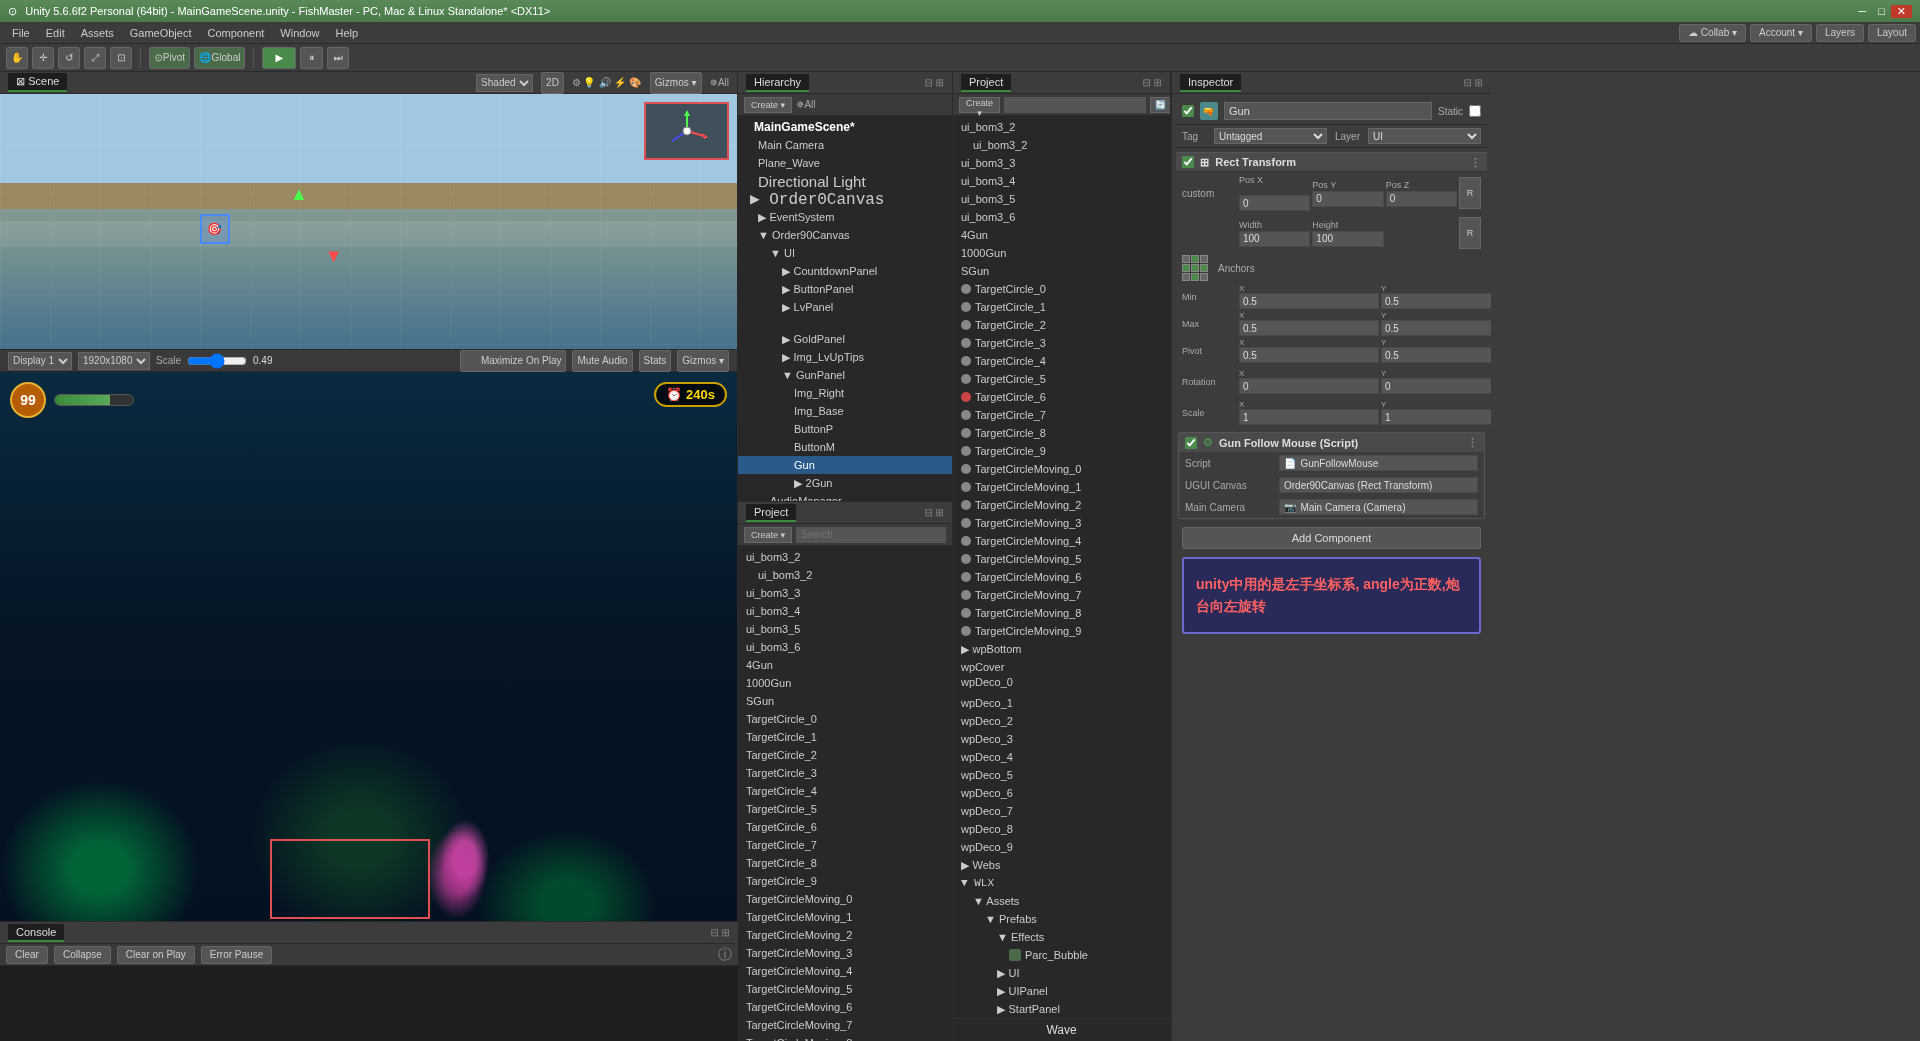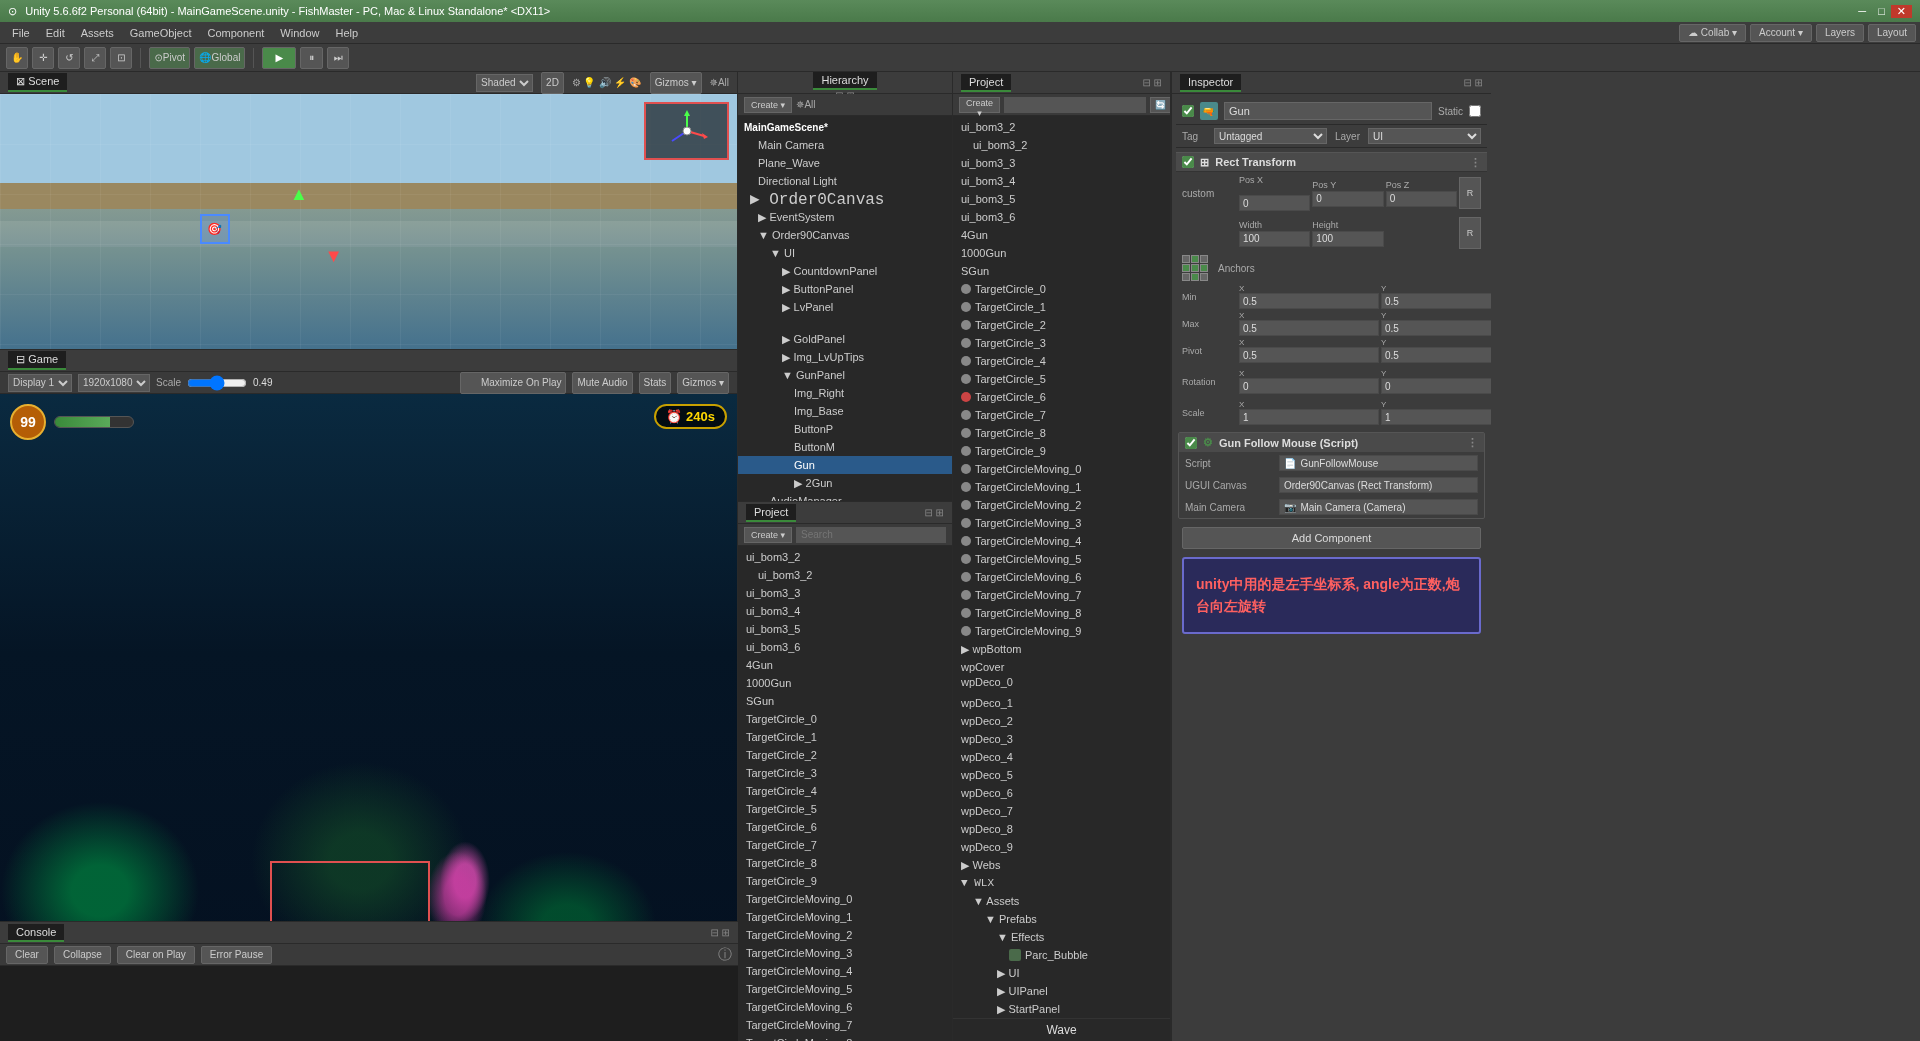--- a/index.html
+++ b/index.html
@@ -195,21 +195,20 @@
       overflow: hidden;
     }
     #hierarchy-header {
       height: 22px;
       background: #3c3c3c;
       display: flex;
       align-items: center;
       padding: 0 8px;
       font-size: 11px;
       border-bottom: 1px solid #2a2a2a;
-      flex-direction: column;
     }
     #hierarchy-toolbar {
       height: 22px;
       background: #3a3a3a;
       display: flex;
       align-items: center;
       padding: 0 6px;
       border-bottom: 1px solid #2a2a2a;
       font-size: 10px;
     }
@@ -442,27 +441,20 @@
             <line x1="30" y1="25" x2="47" y2="30" stroke="#ff4a4a" stroke-width="2"></line>
             <polygon points="51,31 45,27 47,33" fill="#ff4a4a"></polygon>
             <line x1="30" y1="25" x2="15" y2="35" stroke="#4a4aff" stroke-width="2"></line>
             <circle cx="30" cy="25" r="4" fill="#fff" stroke="#888" stroke-width="1"></circle>
           </svg>
         </div>
       </div>
     </div>
 
     <div id="game-view" style="flex:1; background:#1a1a1a; position:relative; overflow:hidden;">
-      <div id="game-view-header" style="height:22px; background:#3c3c3c; display:flex; align-items:center; padding:0 8px; font-size:11px; border-bottom:1px solid #2a2a2a; gap:8px;">
-        <span style="background:#1e1e1e; padding:2px 8px; border-bottom:2px solid #3a8a3a;">
-          <span>⊟</span>
-          <span>Game</span>
-        </span>
-        <div style="flex:1"></div>
-      </div>
       <div id="game-toolbar" style="height:22px; background:#3a3a3a; display:flex; align-items:center; padding:0 8px; gap:6px; border-bottom:1px solid #2a2a2a; font-size:10px;">
         <select style="height:18px; background:#555; border:1px solid #666; color:#ccc; font-size:10px;"><option>Display 1</option></select>
         <select style="height:18px; background:#555; border:1px solid #666; color:#ccc; font-size:10px;"><option>1920x1080</option></select>
         <span style="color:#aaa;">Scale</span>
         <input type="range" min="0" max="1" step="0.01" value="0.49" style="width: 60px; height: 12px;">
         <span style="color:#ddd;">0.49</span>
         <div style="flex:1"></div>
         <button class="toolbar-btn" style="font-size:10px;padding-left:20px;">Maximize On Play</button>
         <button class="toolbar-btn" style="font-size:10px;">Mute Audio</button>
         <button class="toolbar-btn" style="font-size:10px;">Stats</button>
@@ -534,24 +526,24 @@
       <div id="hierarchy-header" style="height:22px; background:#3c3c3c; display:flex; align-items:center; padding:0 8px; font-size:11px; border-bottom:1px solid #2a2a2a;">
         <span style="padding:2px 8px; background:#1e1e1e; border-bottom:2px solid #3a8a3a;">Hierarchy</span>
         <div style="flex:1"></div>
         <span style="color:#888; font-size:10px;">⊟ ⊞</span>
       </div>
       <div id="hierarchy-toolbar" style="height:22px; background:#3a3a3a; display:flex; align-items:center; padding:0 6px; border-bottom:1px solid #2a2a2a; font-size:10px; gap:4px;">
         <button style="height:16px; background:#555; border:1px solid #666; color:#ccc; font-size:9px; padding:0 6px; cursor:pointer;">Create ▾</button>
         <span style="color:#aaa;">✵All</span>
       </div>
       <div id="hierarchy-content" style="flex:1; overflow-y:auto; padding:2px 0;">
-          <div class="hierarchy-item bold" style="padding-left: 6px; font-size: 10px; height: 18px; display: flex; align-items: center; cursor: pointer; color: rgb(255, 255, 255); background: transparent;">MainGameScene*</div>
+          <div class="hierarchy-item bold" style="padding-left: 16px; font-size: 12px; height: 18px; display: flex; align-items: center; cursor: pointer; color: rgb(255, 255, 255); background: transparent;">MainGameScene*</div>
           <div class="hierarchy-item" style="padding-left: 20px; font-size: 11px; height: 18px; display: flex; align-items: center; cursor: pointer; color: rgb(204, 204, 204); background: transparent;">Main Camera</div>
           <div class="hierarchy-item" style="padding-left: 20px; font-size: 11px; height: 18px; display: flex; align-items: center; cursor: pointer; color: rgb(204, 204, 204); background: transparent;">Plane_Wave</div>
-          <div class="hierarchy-item" style="padding-left: 20px; font-size: 11px; height: 18px; display: flex; align-items: center; cursor: pointer; color: rgb(204, 204, 204); background: transparent;">Directional Light</div>
+          <div class="hierarchy-item" style="padding-left: 20px; font-size: 15px; height: 18px; display: flex; align-items: center; cursor: pointer; color: rgb(204, 204, 204); background: transparent;">Directional Light</div>
           <div class="hierarchy-item" style="padding-left: 12px; font-size: 16px; height: 18px; display: flex; align-items: center; cursor: pointer; color: rgb(204, 204, 204); background: transparent; font-family: Liberation Mono, monospace;">▶ Order0Canvas</div>
           <div class="hierarchy-item" style="padding-left: 20px; font-size: 11px; height: 18px; display: flex; align-items: center; cursor: pointer; color: rgb(204, 204, 204); background: transparent;">▶ EventSystem</div>
           <div class="hierarchy-item" style="padding-left: 20px; font-size: 11px; height: 18px; display: flex; align-items: center; cursor: pointer; color: rgb(204, 204, 204); background: transparent;">▼ Order90Canvas</div>
           <div class="hierarchy-item" style="padding-left: 32px; font-size: 11px; height: 18px; display: flex; align-items: center; cursor: pointer; color: rgb(204, 204, 204); background: transparent;">▼ UI</div>
           <div class="hierarchy-item" style="padding-left: 44px; font-size: 11px; height: 18px; display: flex; align-items: center; cursor: pointer; color: rgb(204, 204, 204); background: transparent;">▶ CountdownPanel</div>
           <div class="hierarchy-item" style="padding-left: 44px; font-size: 11px; height: 18px; display: flex; align-items: center; cursor: pointer; color: rgb(204, 204, 204); background: transparent;">▶ ButtonPanel</div>
           <div class="hierarchy-item" style="padding-left: 44px; font-size: 11px; height: 18px; display: flex; align-items: center; cursor: pointer; color: rgb(204, 204, 204); background: transparent;">▶ LvPanel</div>
           <div class="hierarchy-item" style="padding-left: 44px; font-size: 11px; height: 18px; display: flex; align-items: center; cursor: pointer; color: rgb(204, 204, 204); background: transparent; margin-top: 14px;">▶ GoldPanel</div>
           <div class="hierarchy-item" style="padding-left: 44px; font-size: 11px; height: 18px; display: flex; align-items: center; cursor: pointer; color: rgb(204, 204, 204); background: transparent;">▶ Img_LvUpTips</div>
           <div class="hierarchy-item" style="padding-left: 44px; font-size: 11px; height: 18px; display: flex; align-items: center; cursor: pointer; color: rgb(204, 204, 204); background: transparent;">▼ GunPanel</div>

